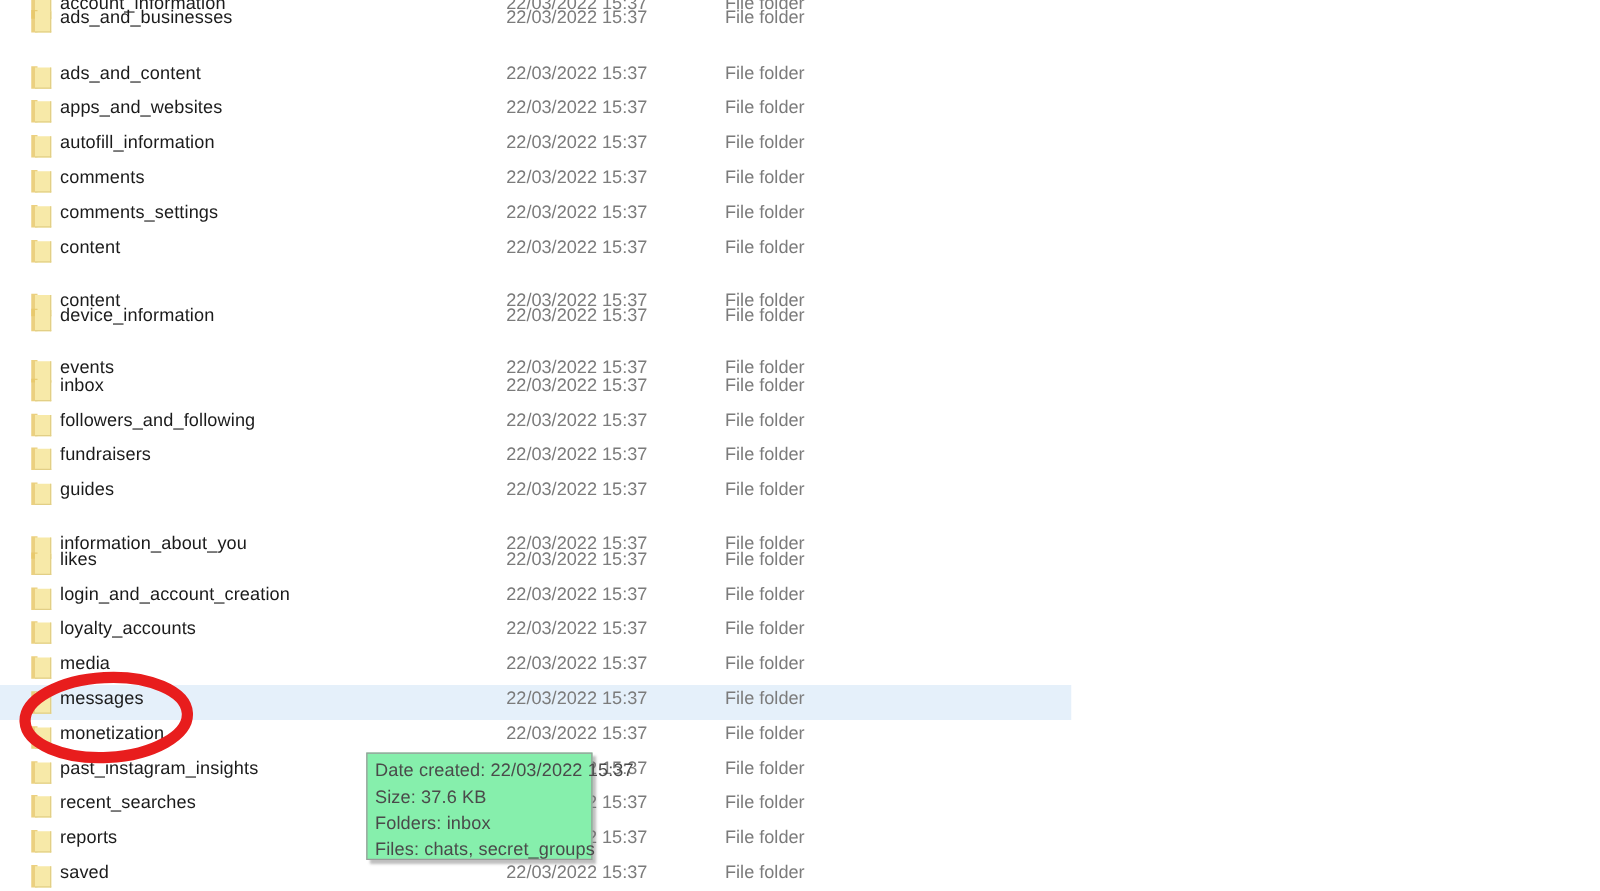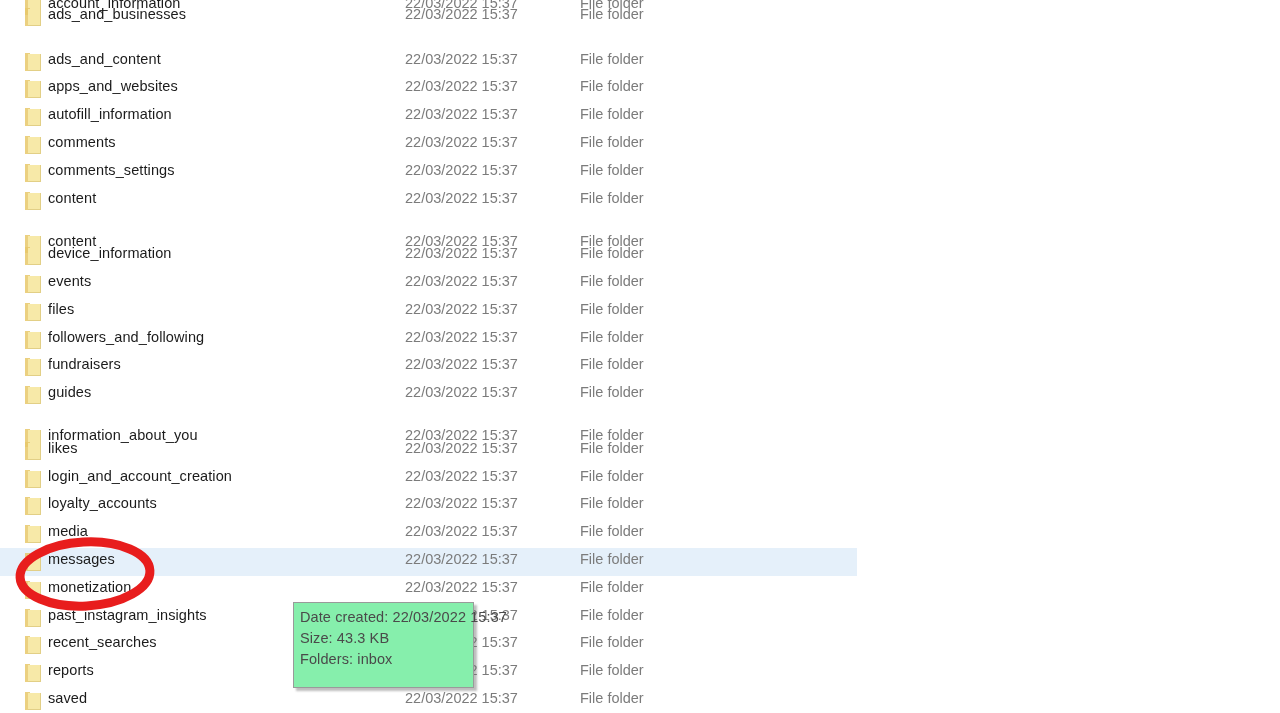--- a/index.html
+++ b/index.html
@@ -213,35 +213,35 @@
     </div>
     <div class="file-row" style="top: 242.2px; text-align: right;">
       <span class="folder-icon">
         <span class="tab"></span>
         <span class="body"></span>
       </span>
       <span class="file-name">device_information</span>
       <span class="file-date">22/03/2022 15:37</span>
       <span class="file-type">File folder</span>
     </div>
-    <div class="file-row" style="top: 270px;">
+    <div class="file-row" style="top: 283px;">
       <span class="folder-icon">
         <span class="tab"></span>
         <span class="body"></span>
       </span>
       <span class="file-name">events</span>
       <span class="file-date">22/03/2022 15:37</span>
       <span class="file-type">File folder</span>
     </div>
     <div class="file-row" style="top: 297.8px;">
       <span class="folder-icon">
         <span class="tab"></span>
         <span class="body"></span>
       </span>
-      <span class="file-name">files</span>
+      <span class="file-name">inbox</span>
       <span class="file-date">22/03/2022 15:37</span>
       <span class="file-type">File folder</span>
     </div>
     <div class="file-row" style="top: 325.6px;">
       <span class="folder-icon">
         <span class="tab"></span>
         <span class="body"></span>
       </span>
       <span class="file-name">followers_and_following</span>
       <span class="file-date">22/03/2022 15:37</span>
@@ -366,15 +366,16 @@
       <span class="file-type">File folder</span>
     </div>
   </div>
 
 <svg id="annotation-ellipse" viewBox="0 0 146 76" xmlns="http://www.w3.org/2000/svg">
   <ellipse cx="73" cy="38" rx="65" ry="32" fill="none" stroke="#e81d1d" stroke-width="9" stroke-linecap="round" transform="rotate(-3 73 38)"></ellipse>
 </svg>
 
 <div id="tooltip">
   <div class="tip-line">Date created: 22/03/2022 15:37</div>
-  <div class="tip-line">Size: 43.3 KB</div>
+  <div class="tip-line">Size: 37.6 KB</div>
   <div class="tip-line">Folders: inbox</div>
+  <div class="tip-line">Files: chats, secret_groups</div>
 </div>
 
 </body></html>

